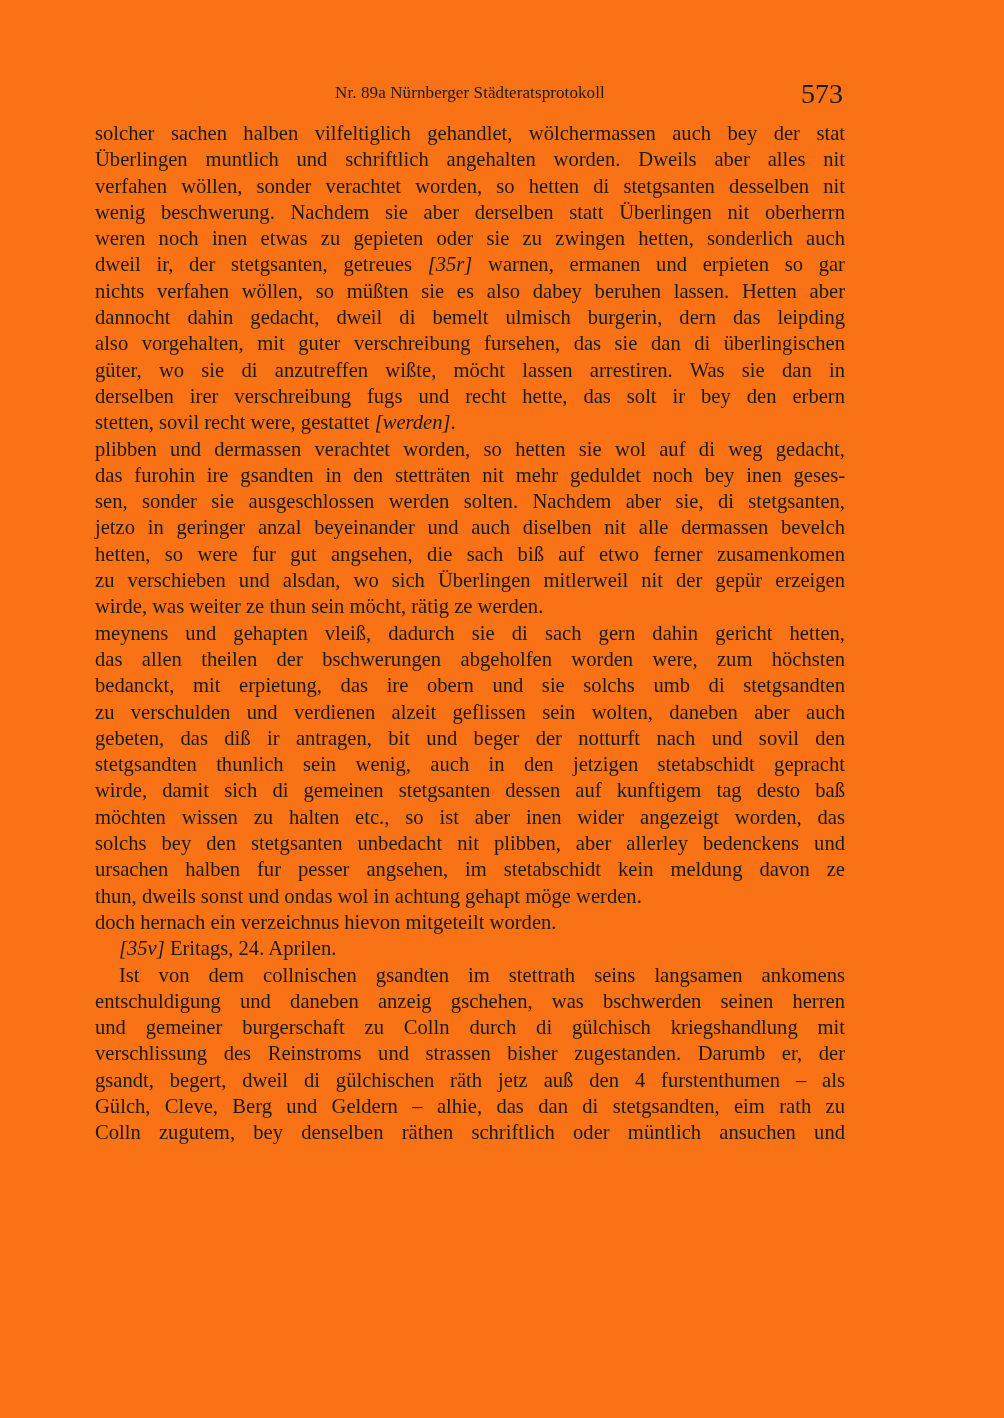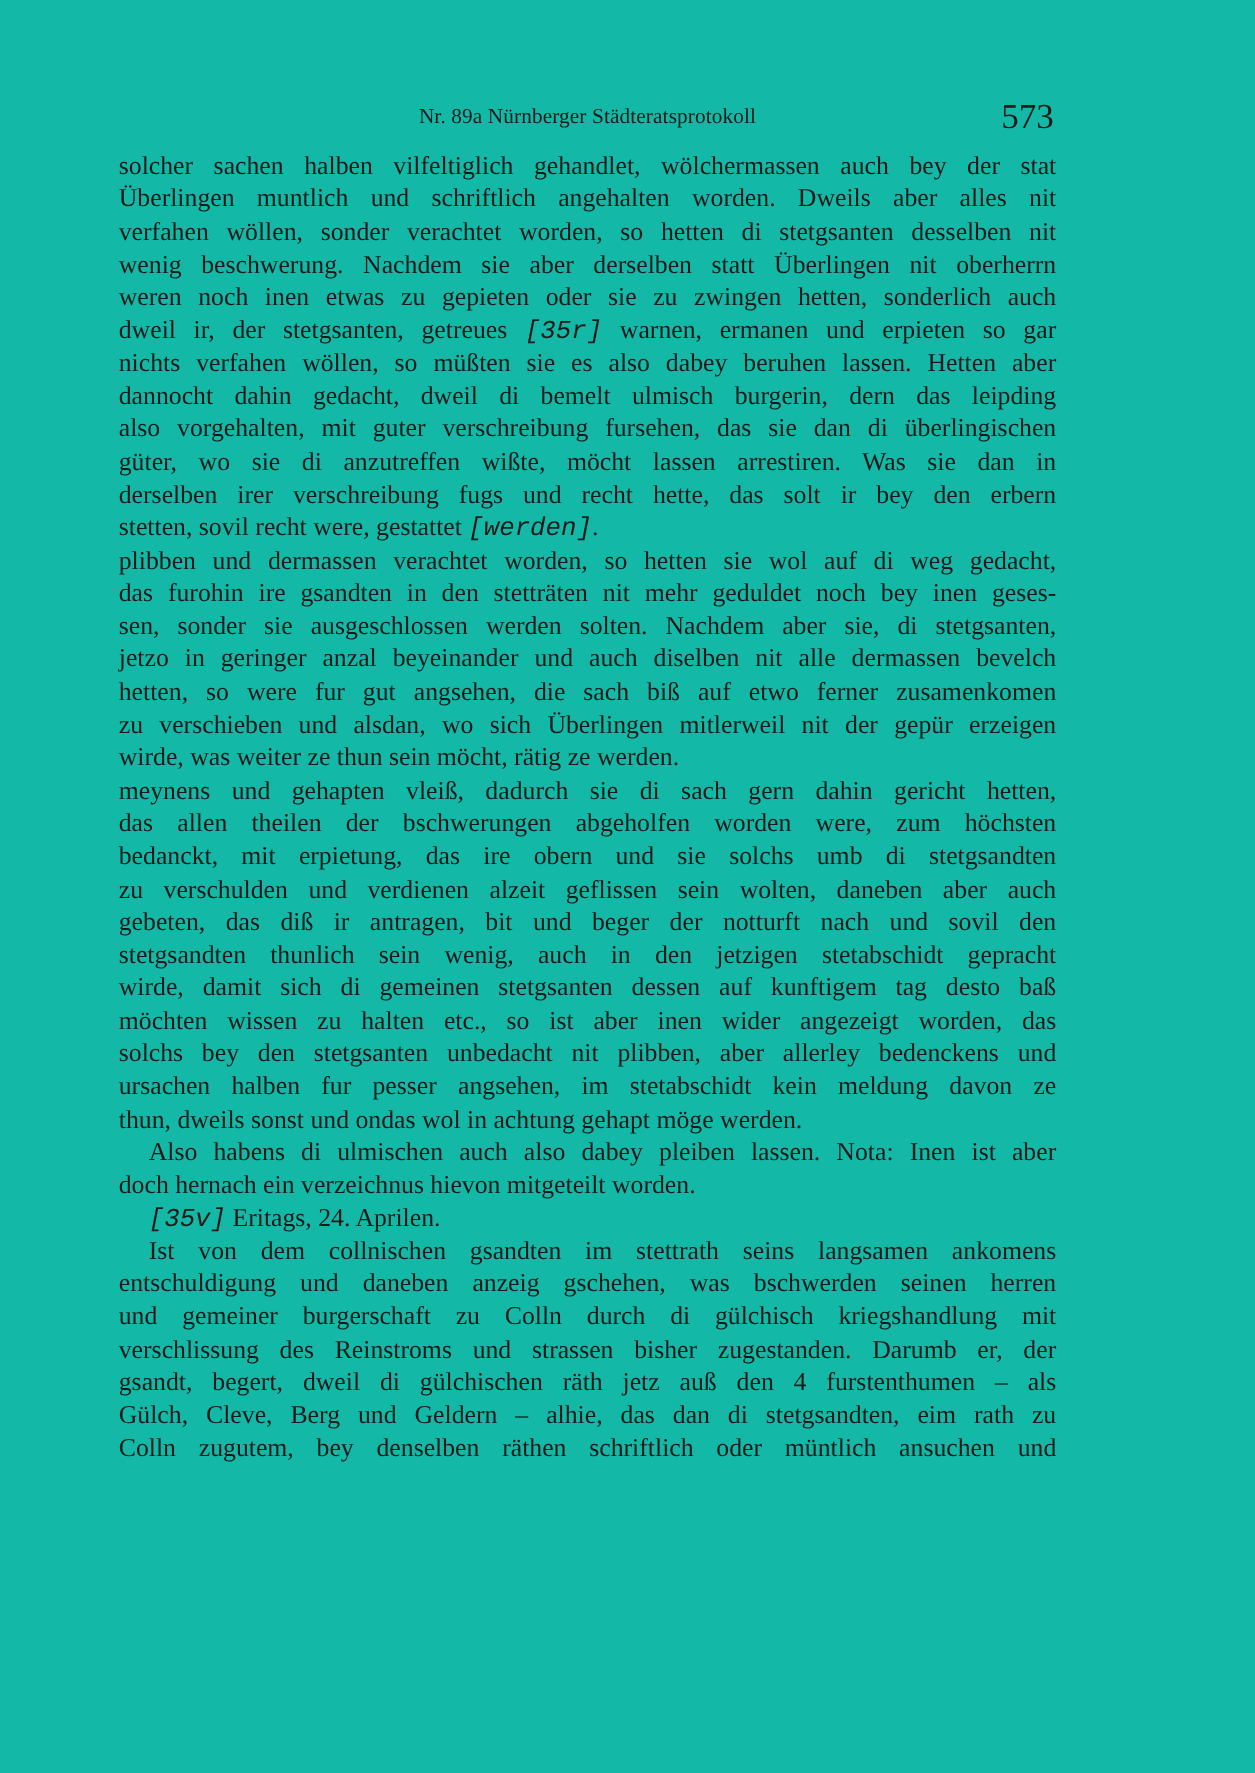--- a/index.html
+++ b/index.html
@@ -1,19 +1,19 @@
 <!DOCTYPE html>
 <html><head>
   <meta charset="utf-8">
   <style>
     html, body { margin: 0; padding: 0; background: #ffffff; }
     body { width: 1004px; height: 1418px; position: relative; overflow: hidden; }
     .page {
       position: absolute; left: 0; top: 0; width: 1004px; height: 1418px;
-      background: #14b8a6; color: #1a1a1a;
+      background: #f97316; color: #1a1a1a;
       font-family: "Liberation Serif", "DejaVu Serif", serif;
     }
     .running-head {
       position: absolute; left: 95px; width: 750px; top: 78px; height: 30px;
     }
     .running-title {
       position: absolute; left: 0; width: 750px; text-align: center;
       font-size: 17px; top: 5px; letter-spacing: 0.1px;
     }
     .page-number {
@@ -22,21 +22,21 @@
     .body-text {
       position: absolute; left: 95px; top: 120px; width: 750px;
       font-size: 20.6px; line-height: 26.3px;
     }
     .line {
       display: block; white-space: nowrap; text-align: justify;
       text-align-last: justify; height: 26.3px;
     }
     .line.last { text-align-last: left; }
     .line.indent { padding-left: 24px; }
-    .it { font-style: italic; font-family: Liberation Mono, monospace; }
+    .it { font-style: italic; }
   </style>
 </head>
 <body>
 
 <div class="page">
 
   <div class="running-head">
     <div class="running-title">Nr. 89a Nürnberger Städteratsprotokoll</div>
     <div class="page-number">573</div>
   </div>
@@ -76,21 +76,20 @@
       <span class="line">gebeten, das diß ir antragen, bit und beger der notturft nach und sovil den</span>
       <span class="line">stetgsandten thunlich sein wenig, auch in den jetzigen stetabschidt gepracht</span>
       <span class="line">wirde, damit sich di gemeinen stetgsanten dessen auf kunftigem tag desto baß</span>
       <span class="line">möchten wissen zu halten etc., so ist aber inen wider angezeigt worden, das</span>
       <span class="line">solchs bey den stetgsanten unbedacht nit plibben, aber allerley bedenckens und</span>
       <span class="line">ursachen halben fur pesser angsehen, im stetabschidt kein meldung davon ze</span>
       <span class="line last">thun, dweils sonst und ondas wol in achtung gehapt möge werden.</span>
     </div>
 
     <div>
-      <span class="line indent">Also habens di ulmischen auch also dabey pleiben lassen. Nota: Inen ist aber</span>
       <span class="line last">doch hernach ein verzeichnus hievon mitgeteilt worden.</span>
     </div>
 
     <div>
       <span class="line indent last"><span class="it">[35v]</span><span> Eritags, 24. Aprilen.</span></span>
     </div>
 
     <div>
       <span class="line indent">Ist von dem collnischen gsandten im stettrath seins langsamen ankomens</span>
       <span class="line">entschuldigung und daneben anzeig gschehen, was bschwerden seinen herren</span>

